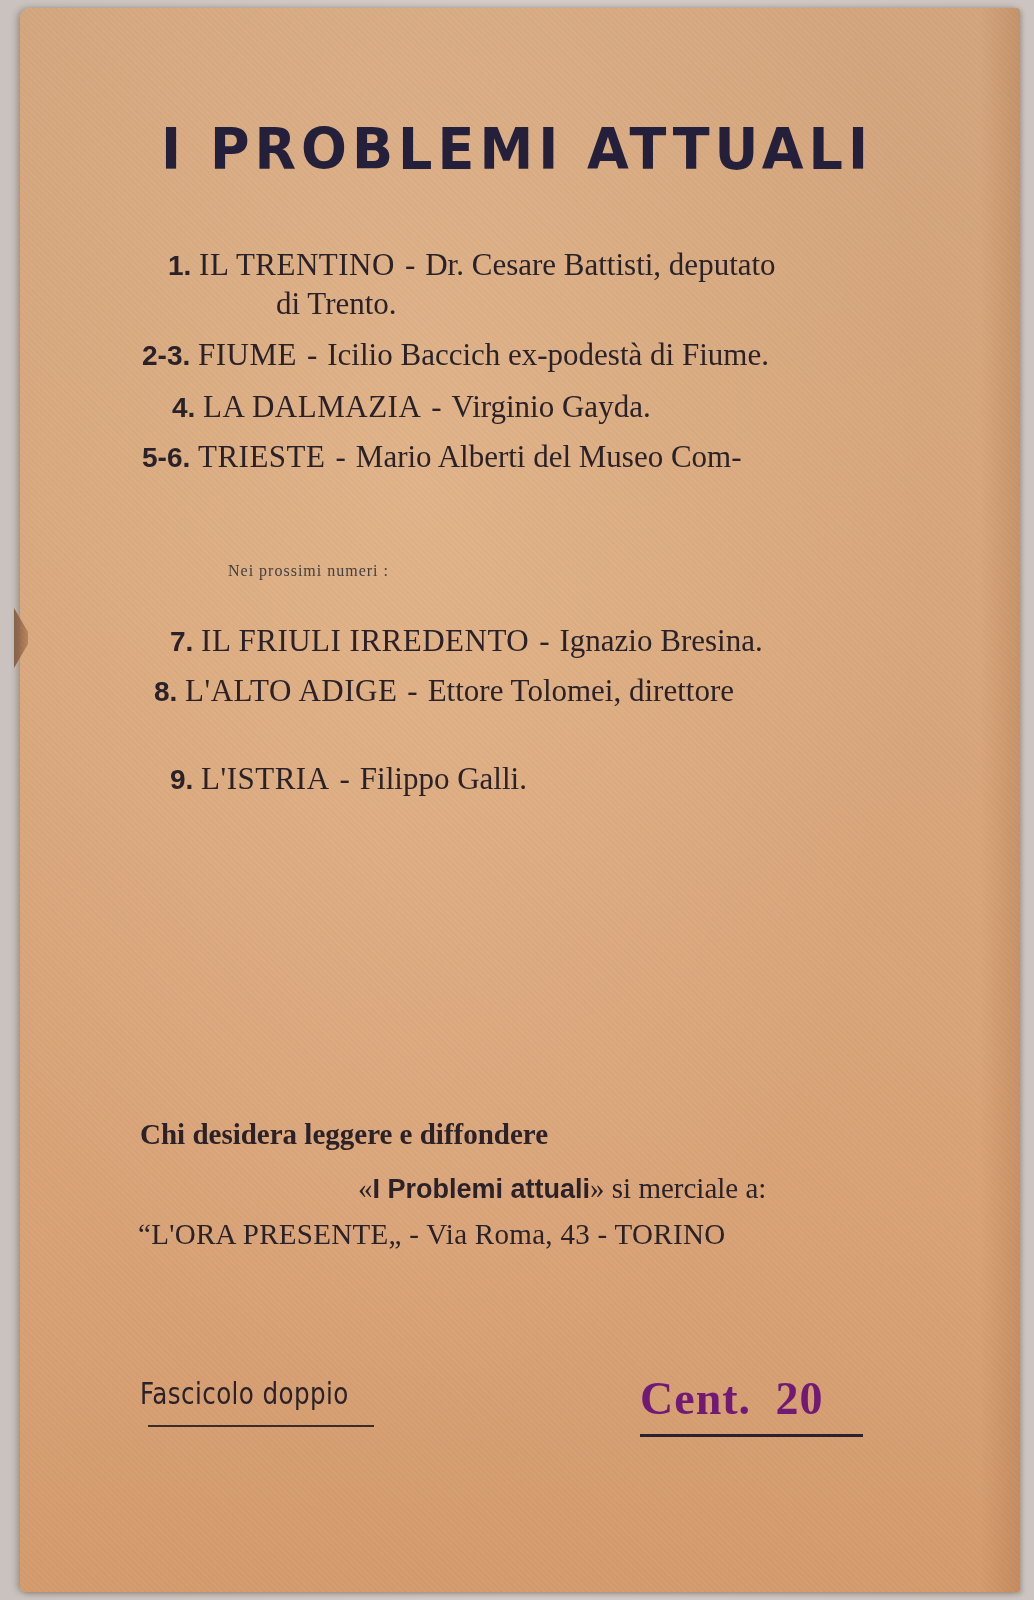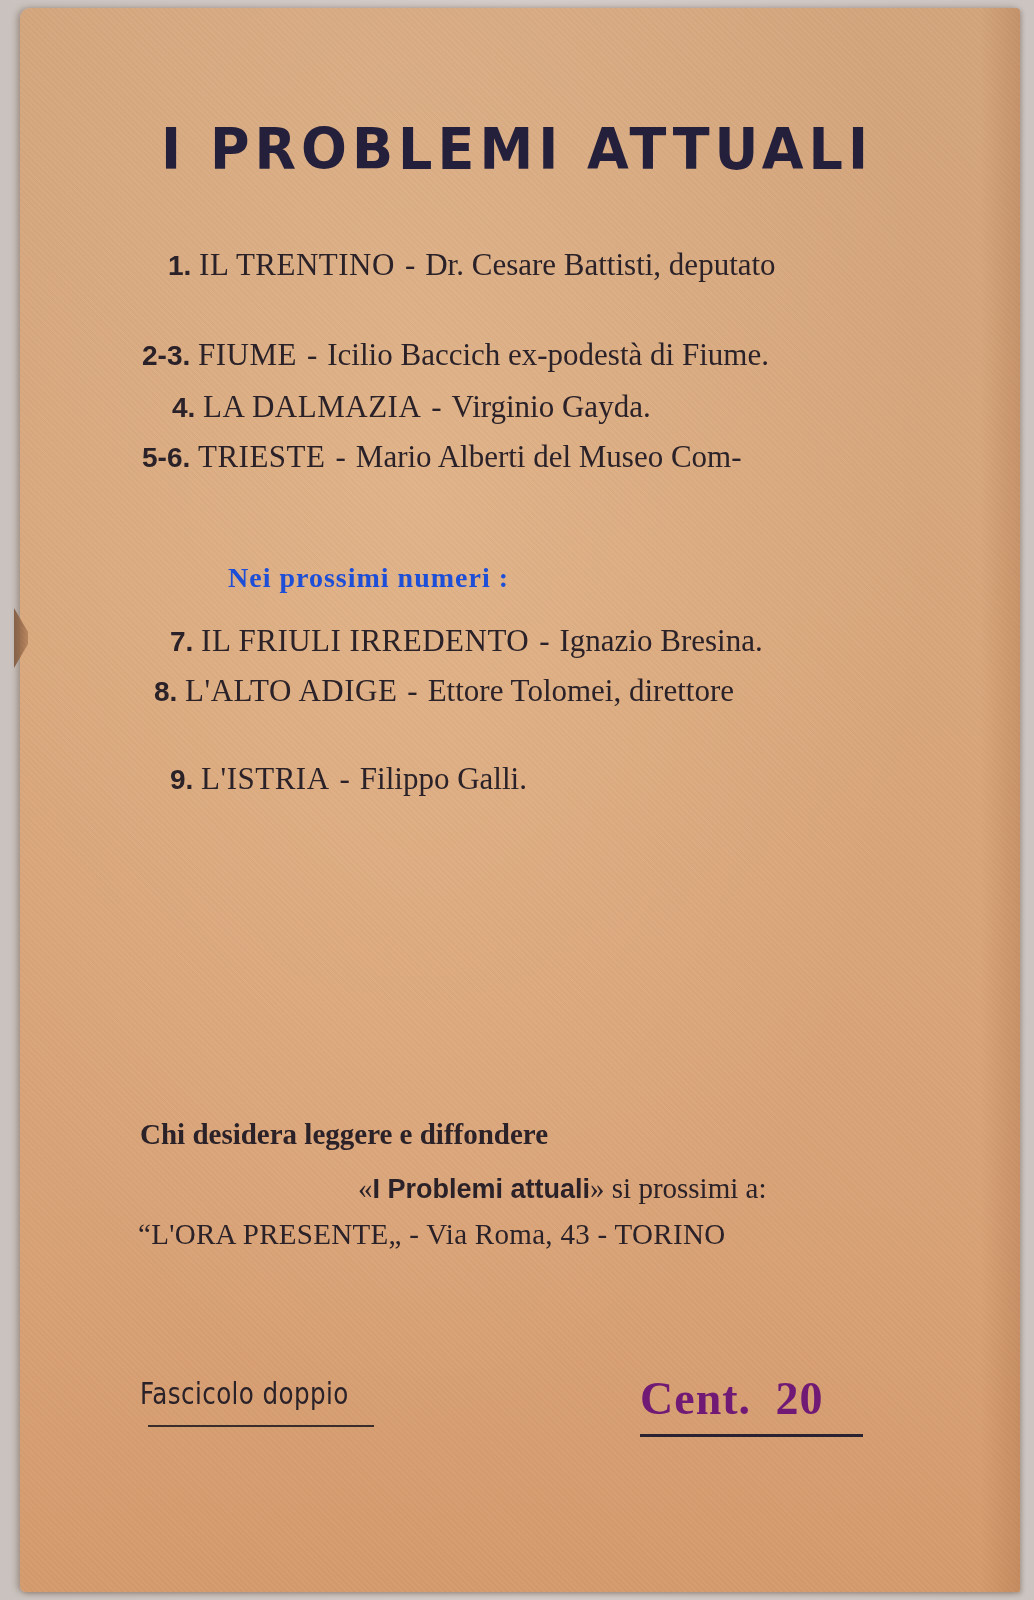--- a/index.html
+++ b/index.html
@@ -92,24 +92,24 @@
   .entry .sep { margin: 0 10px; }
   .entry .cont {
     display: block;
     padding-left: 0;
   }
 
   .upcoming-label {
     position: absolute;
     left: 228px;
     top: 562px;
-    font-size: 28px;
-    font-weight: bold;
+    font-size: 16px;
+    font-weight: normal;
     letter-spacing: 1px;
-    color: #1d4ed8;
+    color: #404040;
   }
 
   .footer-line {
     position: absolute;
     font-size: 29px;
     color: #2a2228;
     white-space: nowrap;
   }
   .footer-line b {
     font-family: "Liberation Sans", "DejaVu Sans", sans-serif;
@@ -164,20 +164,21 @@
 <div class="page">
   <div class="right-edge-shade"></div>
   <div class="nick"></div>
 </div>
 
 <div class="title">I PROBLEMI ATTUALI</div>
 
 <div class="entry" style="left:168px; top:246px;">
   <span class="num">1.</span>
   <span class="topic">IL TRENTINO</span><span class="sep">-</span><span>Dr. Cesare Battisti, deputato</span>
+  <span class="cont" style="margin-left:108px;">di Trento.</span>
 </div>
 
 <div class="entry" style="left:142px; top:336px;">
   <span class="num">2-3.</span>
   <span class="topic">FIUME</span><span class="sep">-</span><span>Icilio Baccich ex-podestà di Fiume.</span>
 </div>
 
 <div class="entry" style="left:172px; top:388px;">
   <span class="num">4.</span>
   <span class="topic">LA DALMAZIA</span><span class="sep">-</span><span>Virginio Gayda.</span>
@@ -201,21 +202,21 @@
 </div>
 
 <div class="entry" style="left:170px; top:760px;">
   <span class="num">9.</span>
   <span class="topic">L'ISTRIA</span><span class="sep">-</span><span>Filippo Galli.</span>
 </div>
 
 <div class="footer-line" style="left:140px; top:1118px;font-weight:bold;">Chi desidera leggere e diffondere</div>
 
 <div class="footer-line" style="left:358px; top:1172px;">
-  <span>«</span><b>I Problemi attuali</b><span>»</span><span> si prossimi a:</span>
+  <span>«</span><b>I Problemi attuali</b><span>»</span><span> si merciale a:</span>
 </div>
 
 <div class="footer-line" style="left:138px; top:1218px; letter-spacing:0.3px;">“L'ORA PRESENTE„ - Via Roma, 43 - TORINO</div>
 
 <div class="fascicolo">Fascicolo doppio</div>
 <div class="fascicolo-rule"></div>
 
 <div class="price">Cent. 20</div>
 <div class="price-rule"></div>
 

